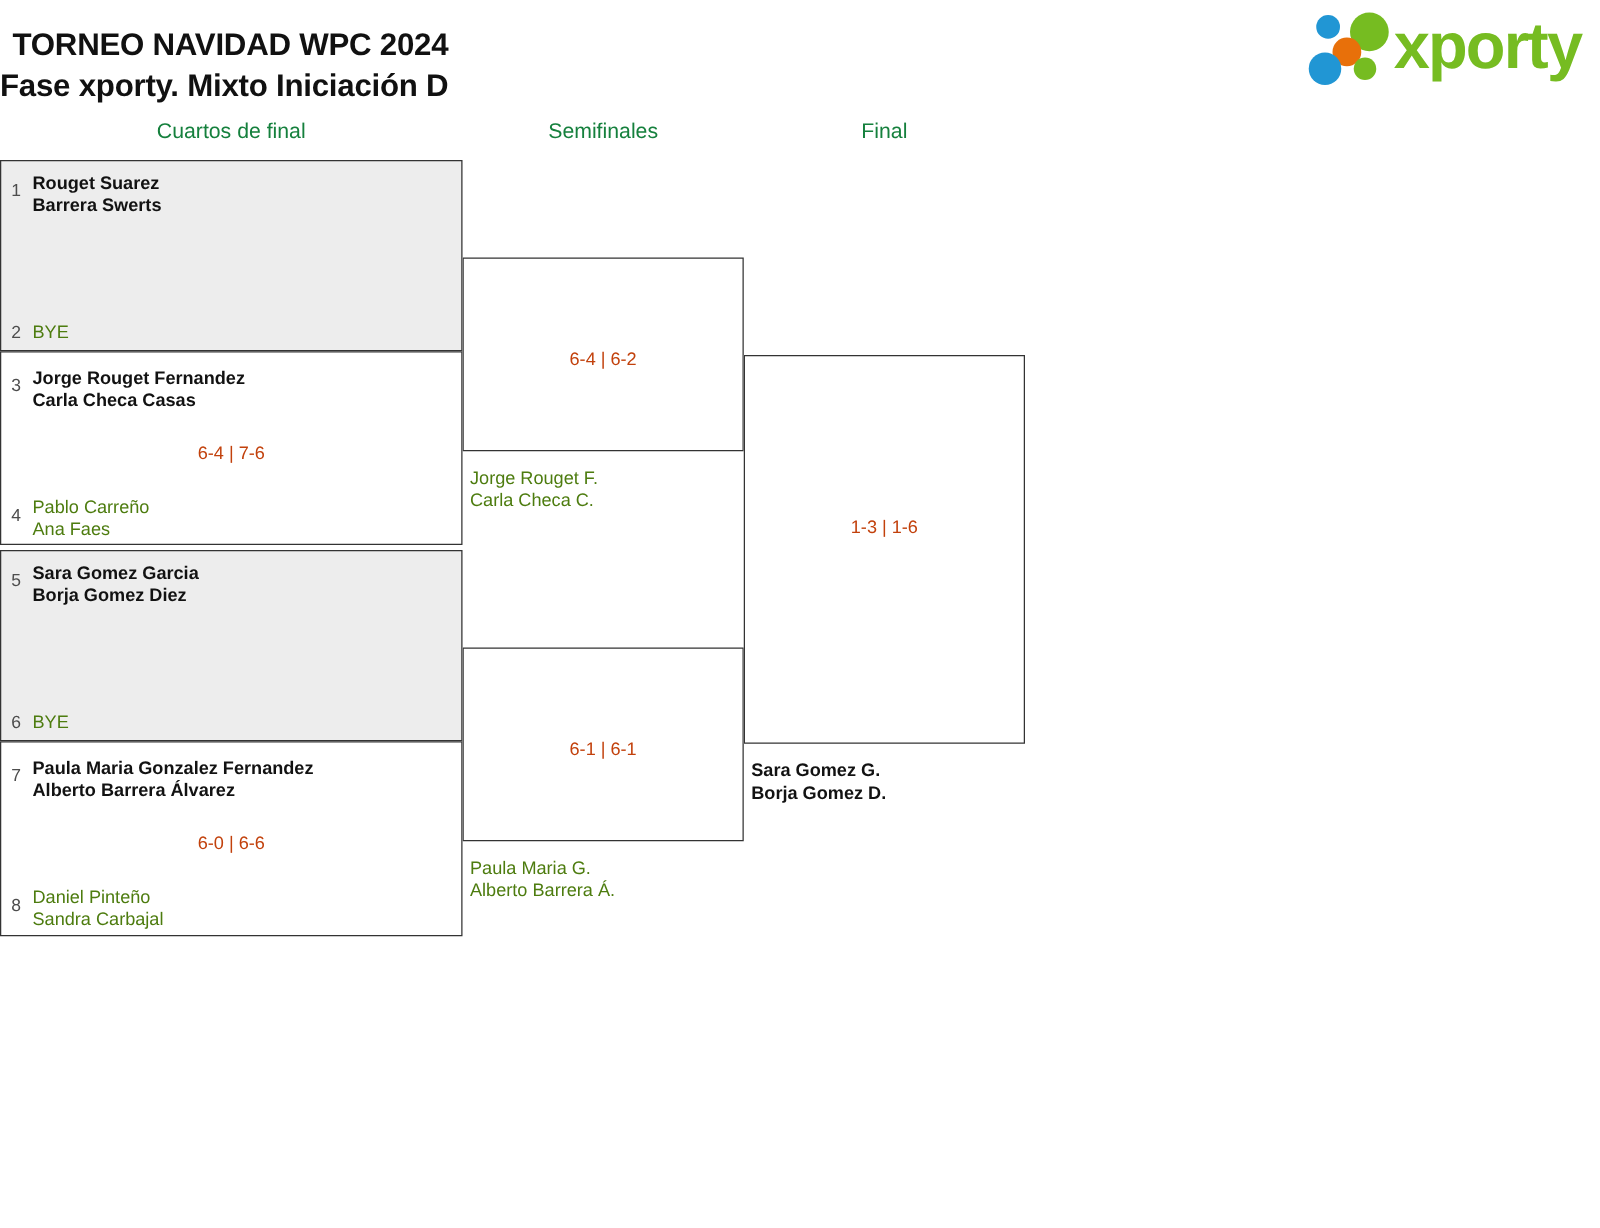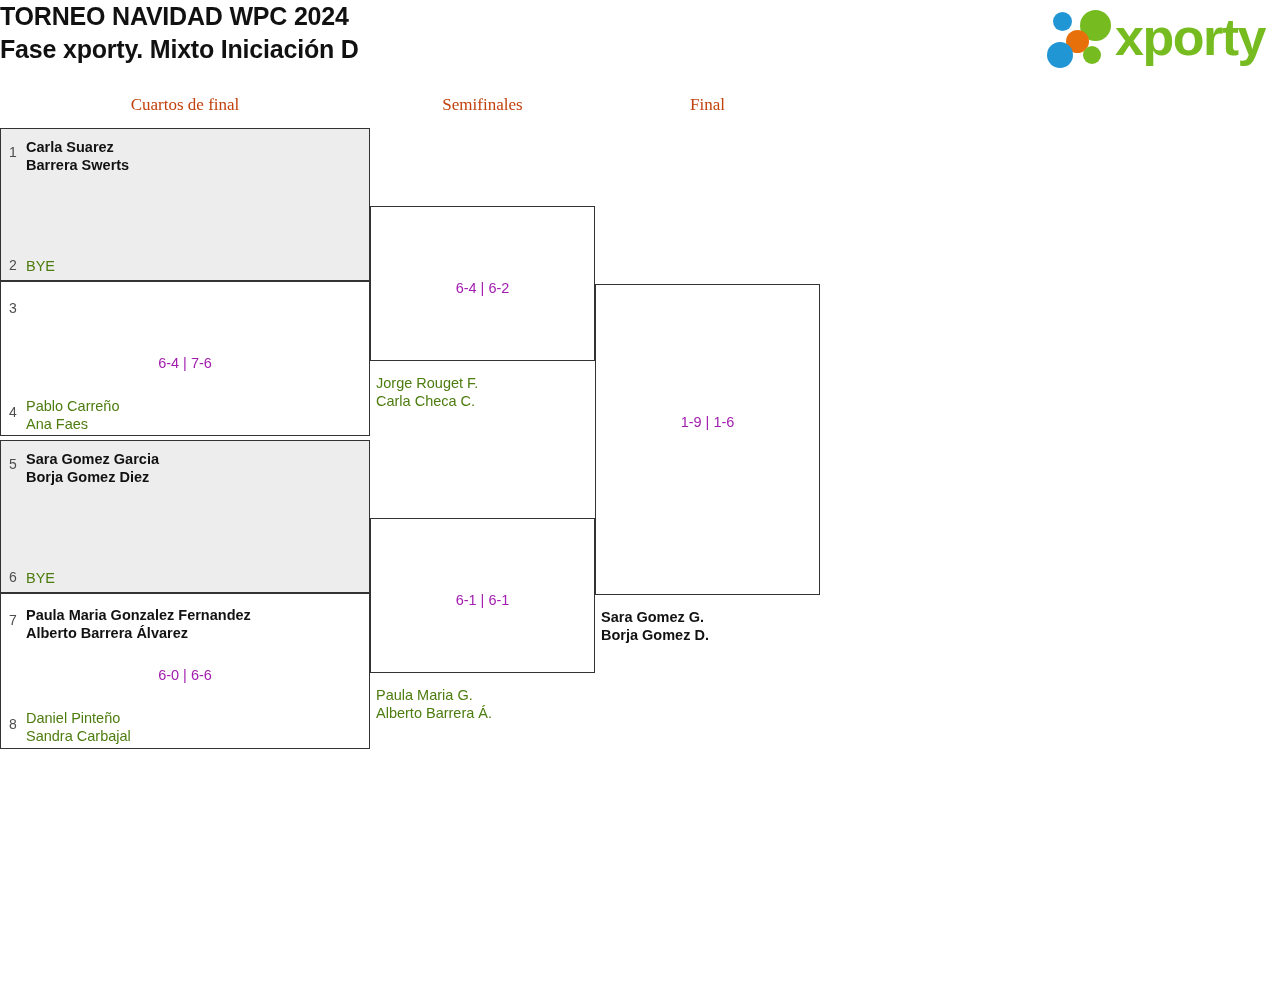--- a/index.html
+++ b/index.html
@@ -14,27 +14,28 @@
 
   
   .header {
     position: relative;
     width: 1280px;
     height: 78px;
   }
   .title-block {
     position: absolute;
     left: 0px;
-    top: 0;
+    top: 20px;
     font-size: 25px;
     font-weight: bold;
     line-height: 1.32;
     letter-spacing: -0.2px;
     color: #111111;
     white-space: nowrap;
+    text-align: right;
   }
   .title-line { display: block; }
 
   
   .logo {
     position: absolute;
     left: 1047px;
     top: 6px;
     width: 228px;
     height: 62px;
@@ -66,24 +67,23 @@
   
   .bracket {
     position: relative;
     width: 1280px;
     height: 904px;
   }
 
   .col-header {
     position: absolute;
     font-size: 17px;
-    color: #c2410c;
+    color: #15803d;
     text-align: center;
     white-space: nowrap;
-    font-family: Liberation Serif, serif;
   }
   .col-header.qf  { left: 0px;   top: 17px; width: 370px; }
   .col-header.sf  { left: 370px; top: 17px; width: 225px; }
   .col-header.fin { left: 595px; top: 17px; width: 225px; }
 
   
   .box {
     position: absolute;
     border: 1px solid #333333;
     background: #ffffff;
@@ -109,21 +109,21 @@
     white-space: nowrap;
   }
   .pair.winner { font-weight: bold; color: #121212; }
   .pair.loser  { font-weight: normal; color: #4d7c0f; }
   .pair .ln { display: block; }
 
   
   .score {
     position: absolute;
     font-size: 14.5px;
-    color: #a21caf;
+    color: #c2410c;
     text-align: center;
     white-space: nowrap;
   }
 </style>
 </head>
 <body>
 
 <div class="header">
   <div class="title-block">
     <span class="title-line">TORNEO NAVIDAD WPC 2024</span>
@@ -144,30 +144,34 @@
 
 <div class="bracket">
 
   <div class="col-header qf">Cuartos de final</div>
   <div class="col-header sf">Semifinales</div>
   <div class="col-header fin">Final</div>
 
   <div class="box shaded" style="left:0px; top:50px; width:370px; height:153px;"></div>
   <div class="seed" style="left:4px; top:66px;">1</div>
   <div class="pair winner" style="left:26px; top:60px;">
-    <span class="ln">Carla Suarez</span>
+    <span class="ln">Rouget Suarez</span>
     <span class="ln">Barrera Swerts</span>
   </div>
   <div class="seed" style="left:4px; top:179px;">2</div>
   <div class="pair loser" style="left:26px; top:179px;">
     <span class="ln">BYE</span>
   </div>
 
   <div class="box" style="left:0px; top:203px; width:370px; height:155px;"></div>
   <div class="seed" style="left:4px; top:222px;">3</div>
+  <div class="pair winner" style="left:26px; top:216px;">
+    <span class="ln">Jorge Rouget Fernandez</span>
+    <span class="ln">Carla Checa Casas</span>
+  </div>
   <div class="score" style="left:26px; top:277px; width:318px;">6-4 | 7-6</div>
   <div class="seed" style="left:4px; top:326px;">4</div>
   <div class="pair loser" style="left:26px; top:319px;">
     <span class="ln">Pablo Carreño</span>
     <span class="ln">Ana Faes</span>
   </div>
 
   <div class="box shaded" style="left:0px; top:362px; width:370px; height:153px;"></div>
   <div class="seed" style="left:4px; top:378px;">5</div>
   <div class="pair winner" style="left:26px; top:372px;">
@@ -212,19 +216,19 @@
   <div class="pair loser" style="left:376px; top:608px;">
     <span class="ln">Paula Maria G.</span>
     <span class="ln">Alberto Barrera Á.</span>
   </div>
 
   <div class="pair loser" style="left:601px; top:218px;">
     <span class="ln">Adrian S.</span>
     <span class="ln">Penelope S.</span>
   </div>
   <div class="box" style="left:595px; top:206px; width:225px; height:311px;"></div>
-  <div class="score" style="left:601px; top:336px; width:213px;">1-9 | 1-6</div>
+  <div class="score" style="left:601px; top:336px; width:213px;">1-3 | 1-6</div>
   <div class="pair winner" style="left:601px; top:530px;">
     <span class="ln">Sara Gomez G.</span>
     <span class="ln">Borja Gomez D.</span>
   </div>
 
 </div>
 
 </body></html>

